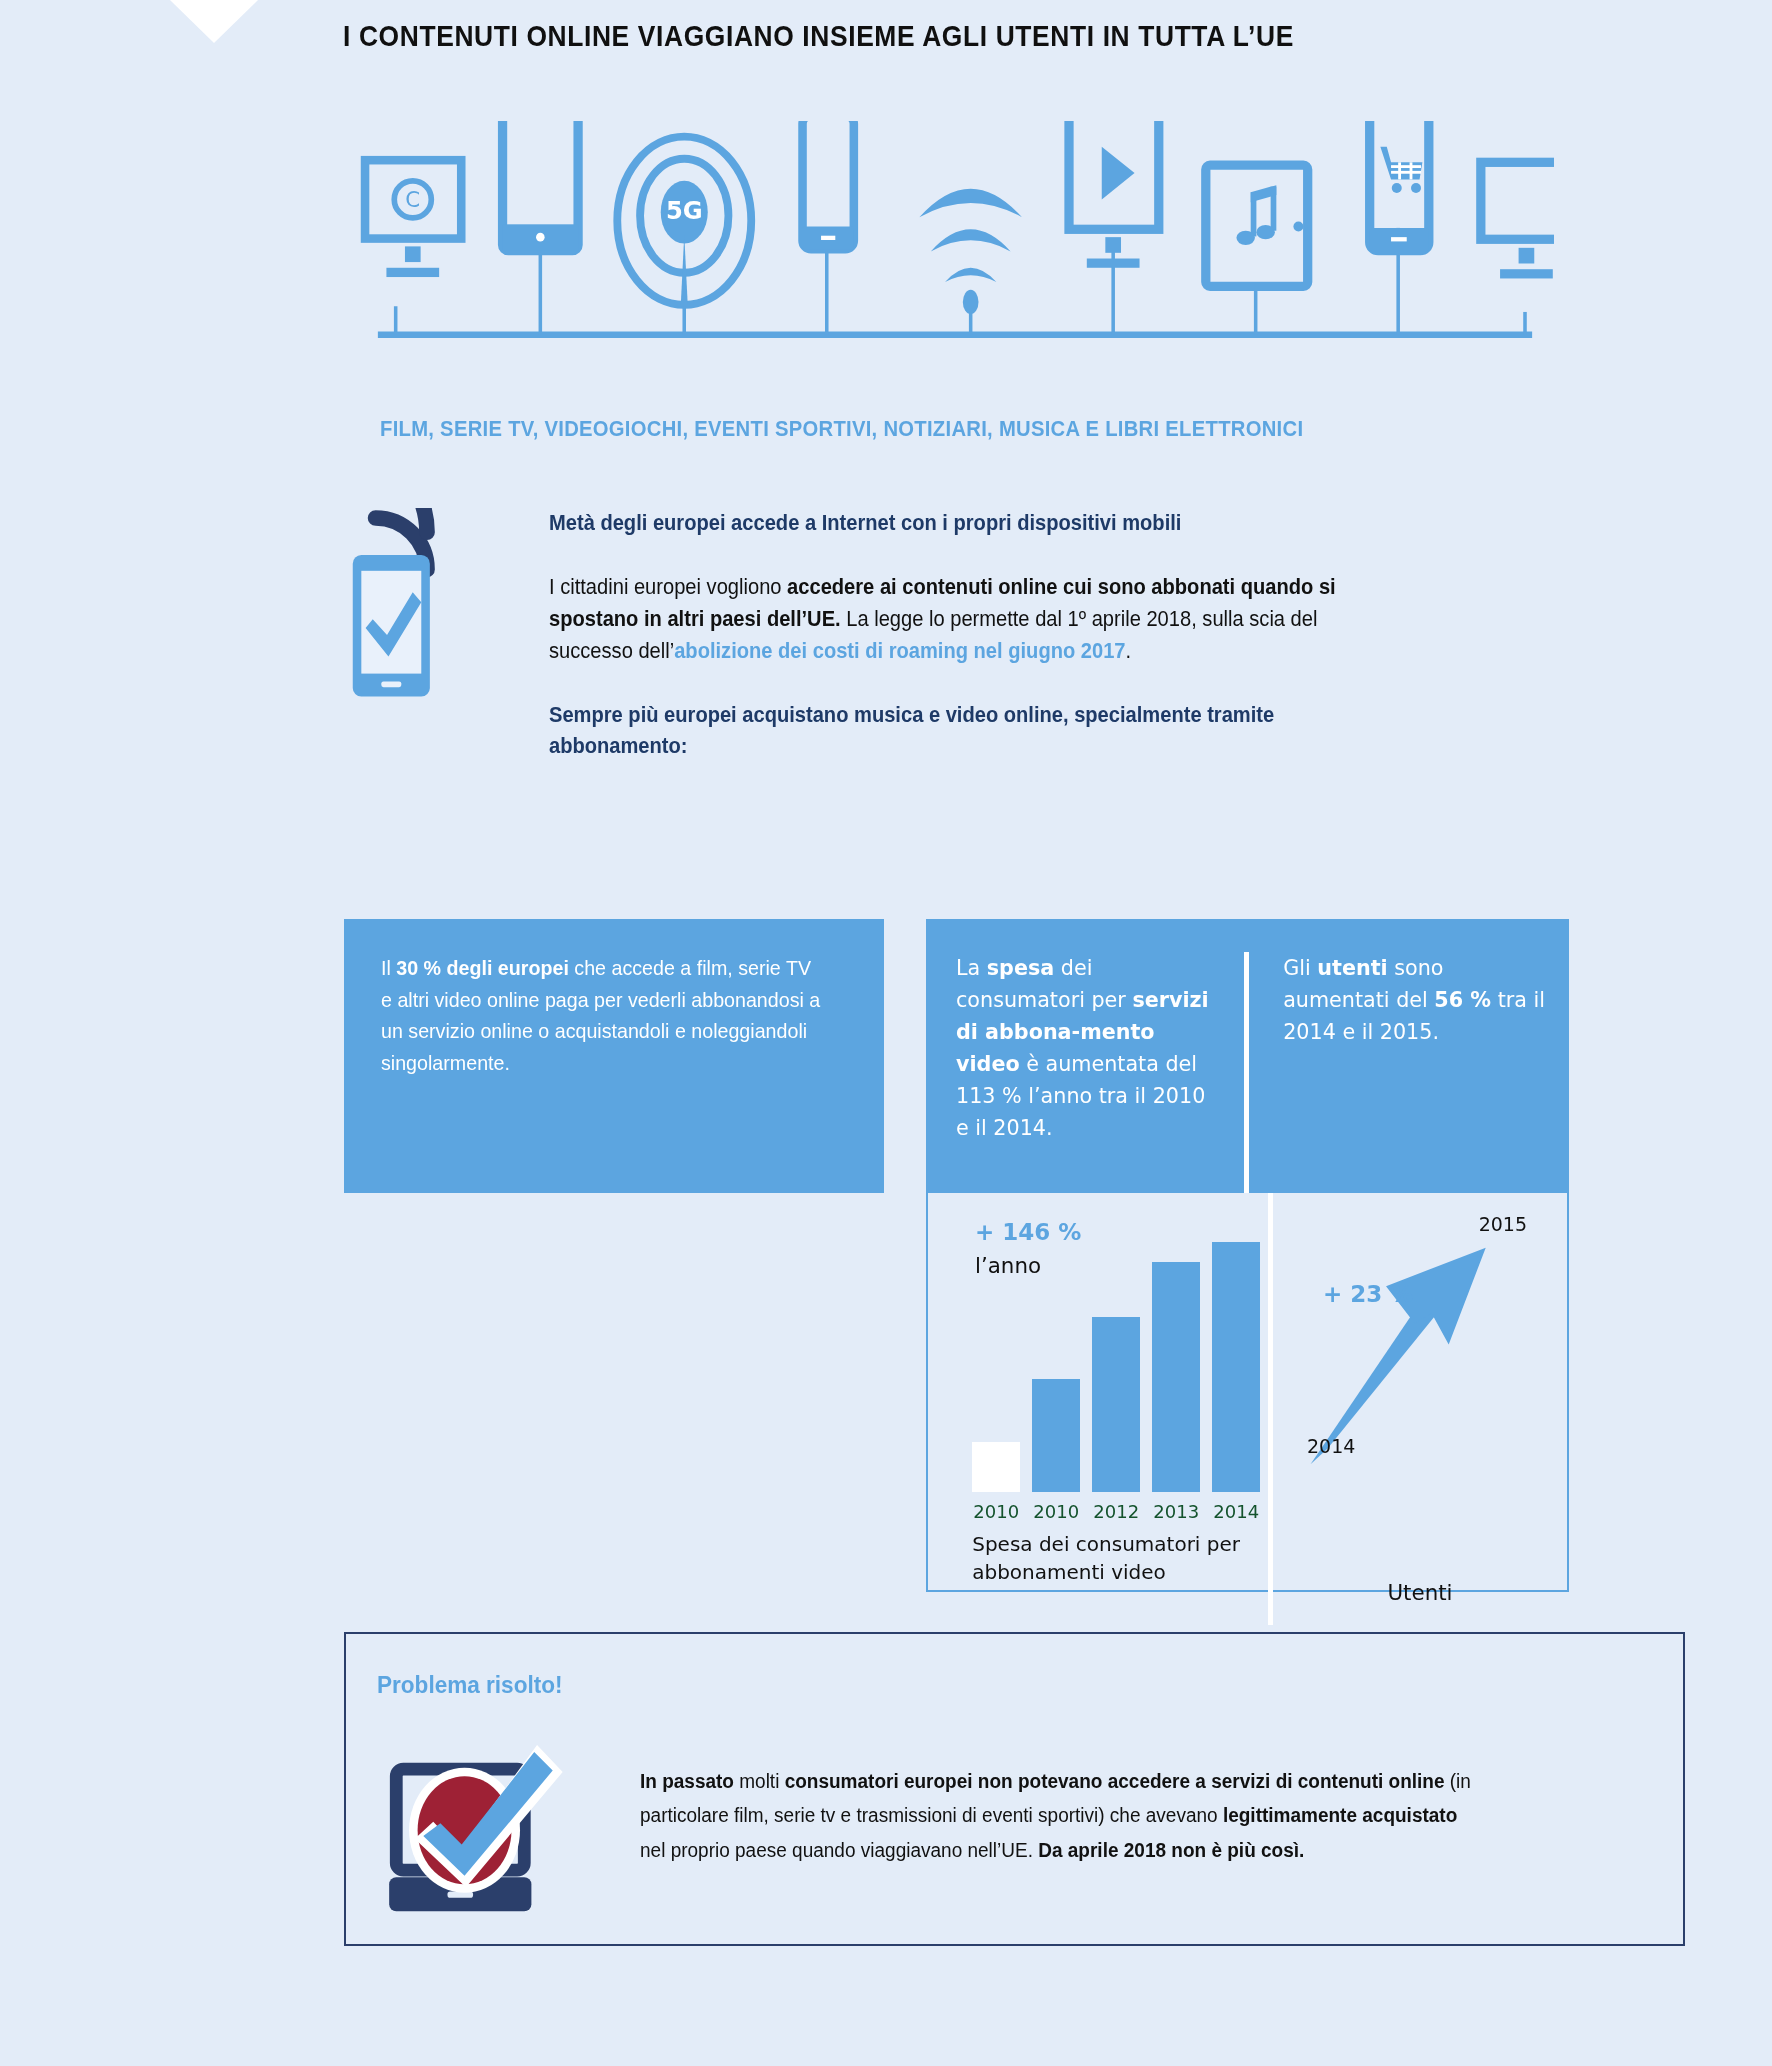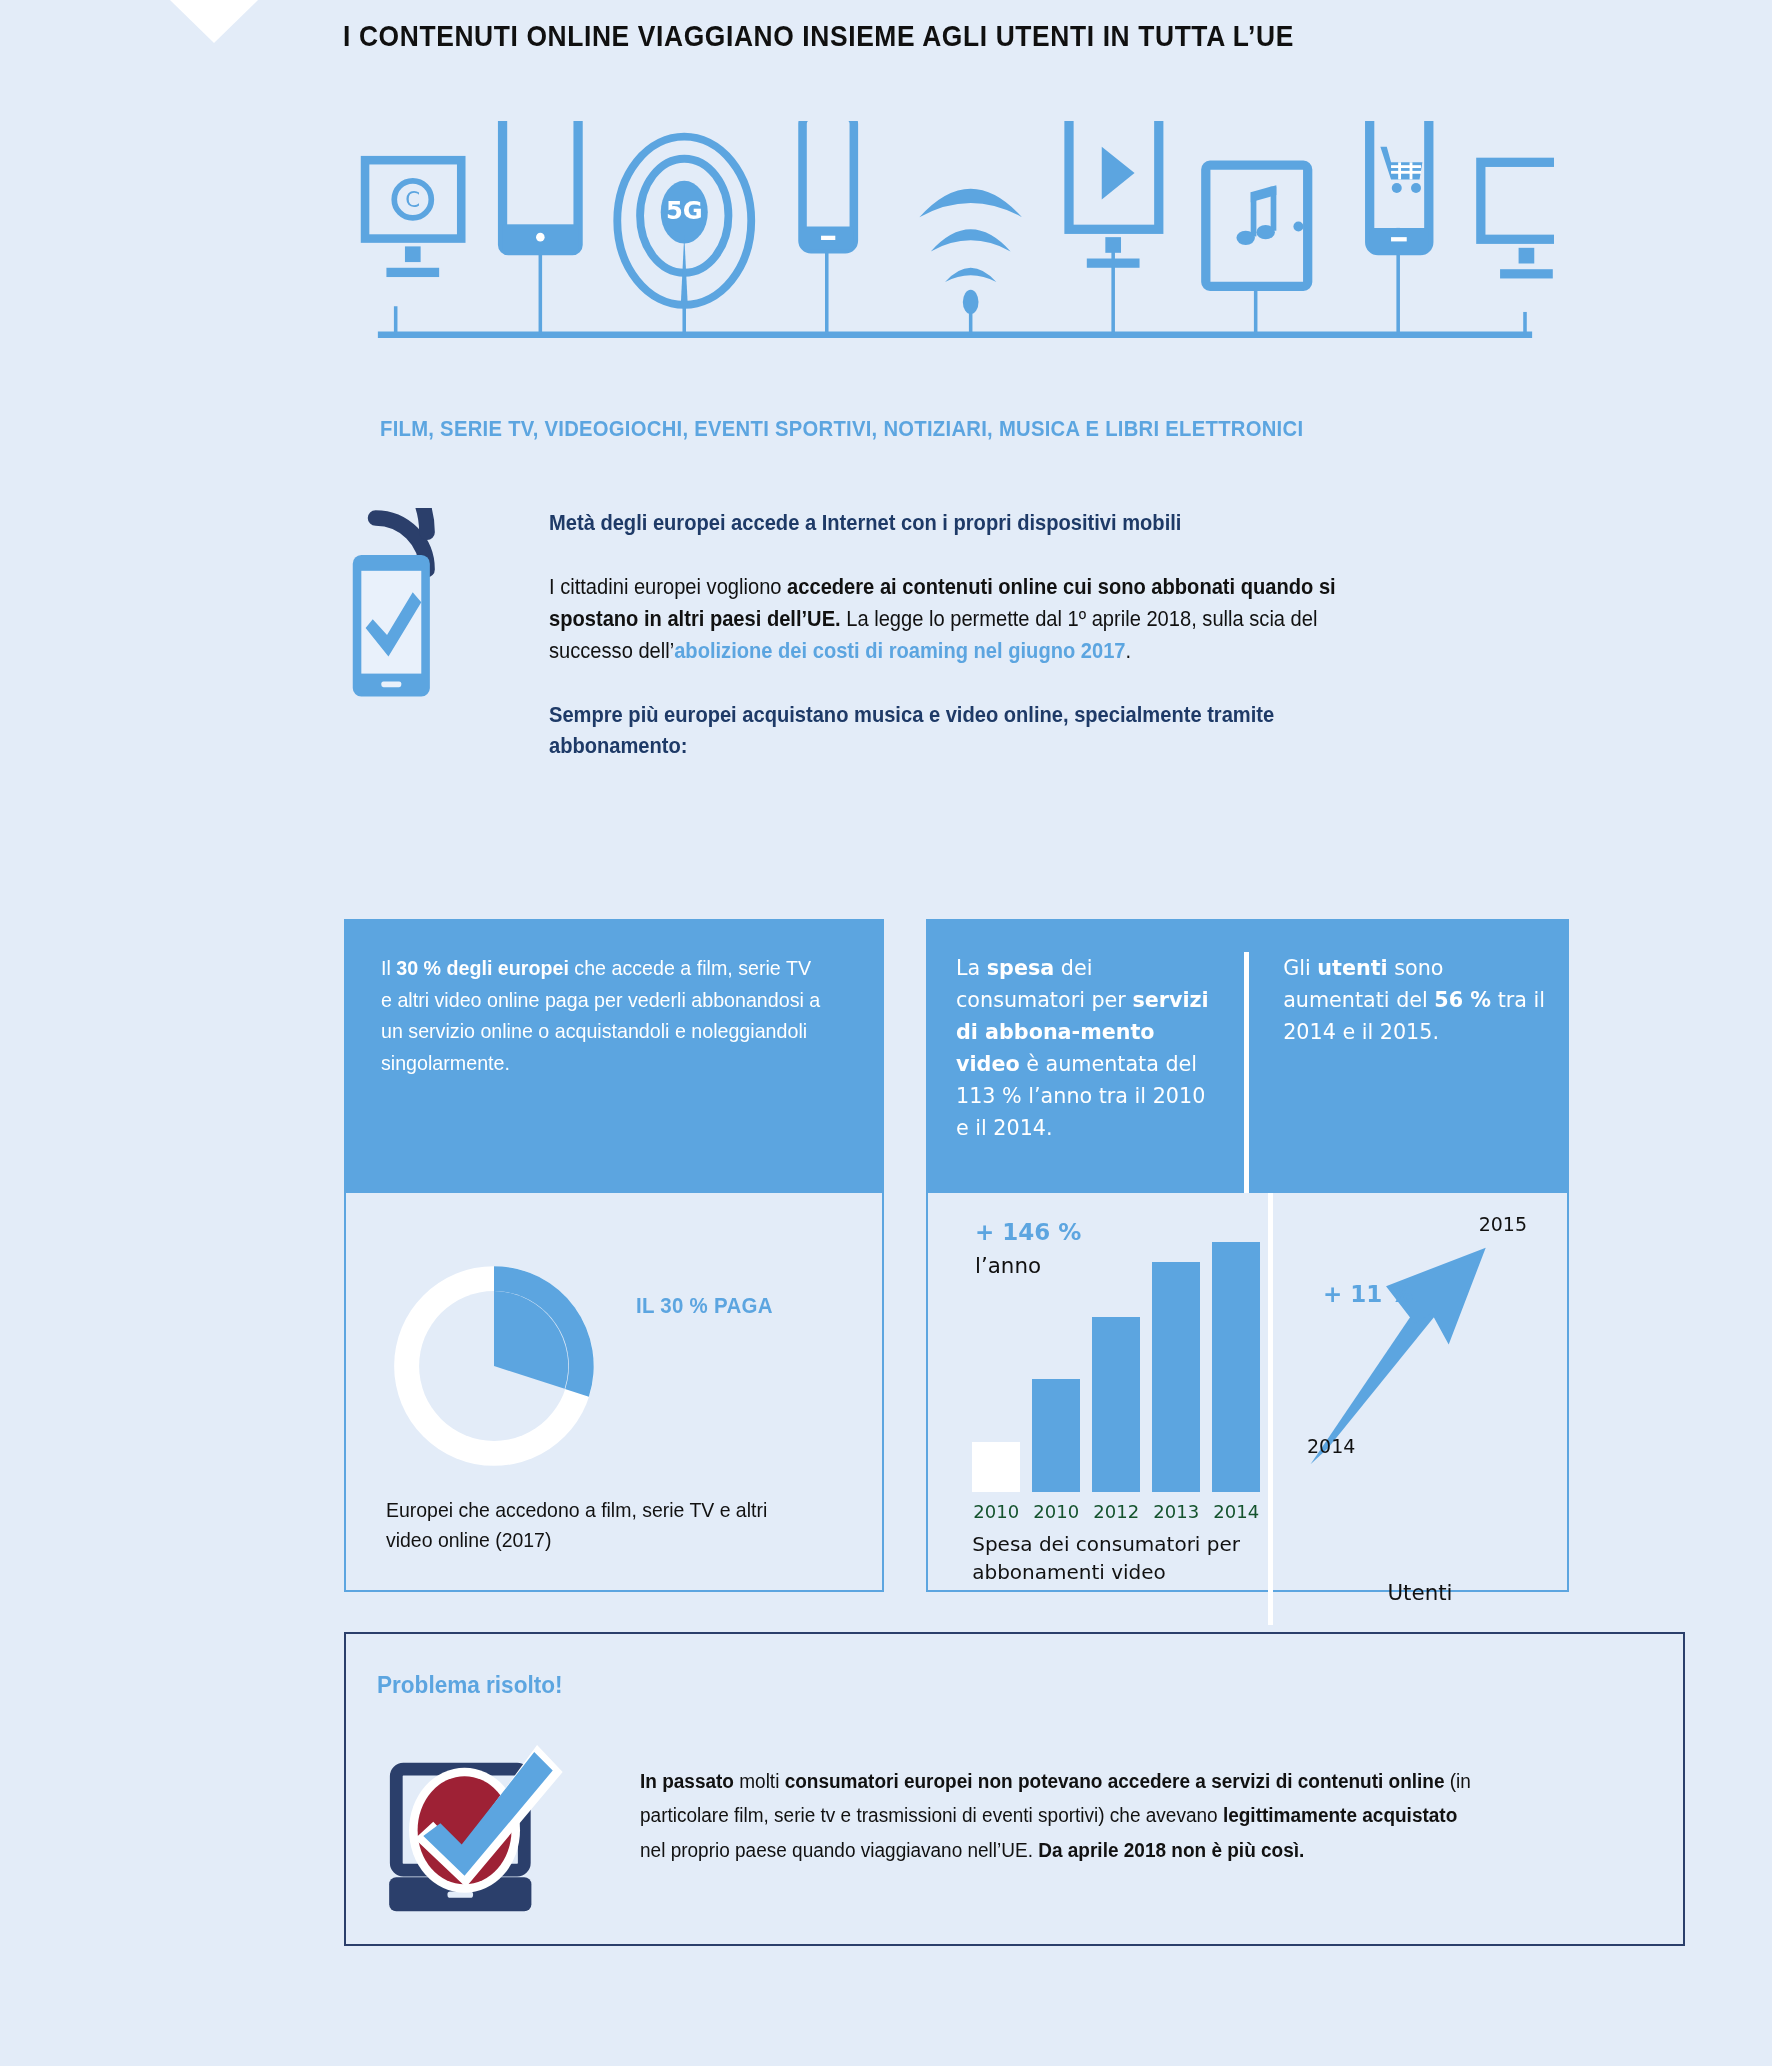--- a/index.html
+++ b/index.html
@@ -372,33 +372,20 @@
   <h2>Metà degli europei accede a Internet con i propri dispositivi mobili</h2>
   <p><span>I cittadini europei vogliono </span><b>accedere ai contenuti online cui sono abbonati quando si spostano in altri paesi dell’UE.</b><span> La legge lo permette dal 1º aprile 2018, sulla scia del successo dell’</span><span class="hl">abolizione dei costi di roaming nel giugno 2017</span><span>.</span></p>
   <h3>Sempre più europei acquistano musica e video online, specialmente tramite abbonamento:</h3>
 </div>
 
 <div class="cards">
 
   <div class="card card-left">
     <div class="card-head">
       <div class="headline"><span>Il </span><b>30 % degli europei</b><span> che accede a film, serie TV e altri video online paga per vederli abbonandosi a un servizio online o acquistandoli e noleggiandoli singolarmente.</span></div>
-    </div>
-    <div class="card-body">
-      <div class="pie-wrap">
-        <svg width="214" height="214" viewBox="0 0 300 300" xmlns="http://www.w3.org/2000/svg">
-          <circle cx="150" cy="150" r="140" fill="#ffffff"></circle>
-
-          <path d="M150 150 L150 10 A140 140 0 0 1 283 193 Z" fill="#5ca5e0"></path>
-          <circle cx="150" cy="150" r="105" fill="#e3ecf8"></circle>
-          <path d="M150 150 L150 45 A105 105 0 0 1 249 182 Z" fill="#5ca5e0"></path>
-        </svg>
-      </div>
-      <div class="pie-label">IL 30 % PAGA</div>
-      <div class="pie-caption">Europei che accedono a film, serie TV e altri video online (2017)</div>
     </div>
   </div>
 
   <div class="card card-right">
     <div class="card-head">
       <div class="col-spend">
         <div class="headline-rg"><span>La </span><b>spesa</b><span> dei consumatori per </span><b>servizi di abbona-mento video</b><span> è aumentata del 113 % l’anno tra il 2010 e il 2014.</span></div>
       </div>
       <div class="col-users">
         <div class="headline-rg"><span>Gli </span><b>utenti</b><span> sono aumentati del </span><b>56 %</b><span> tra il 2014 e il 2015.</span></div>
@@ -428,21 +415,21 @@
       </div>
 
       <div class="arrow-area">
         <svg class="arrow-svg" width="235" height="285" viewBox="0 0 330 400" xmlns="http://www.w3.org/2000/svg">
           <g fill="#5ca5e0">
             <polygon points="12,340 36,318 198,118 176,98"></polygon>
             <polygon points="118,90 258,36 206,172 182,128 158,142"></polygon>
           </g>
         </svg>
         <div class="arrow-2015">2015</div>
-        <div class="arrow-pct">+ 11 %</div>
+        <div class="arrow-pct">+ 23 %</div>
         <div class="arrow-2014">2014</div>
         <div class="arrow-caption">Utenti</div>
       </div>
 
     </div>
   </div>
 </div>
 
 <div class="solved">
   <div class="solved-title">Problema risolto!</div>

